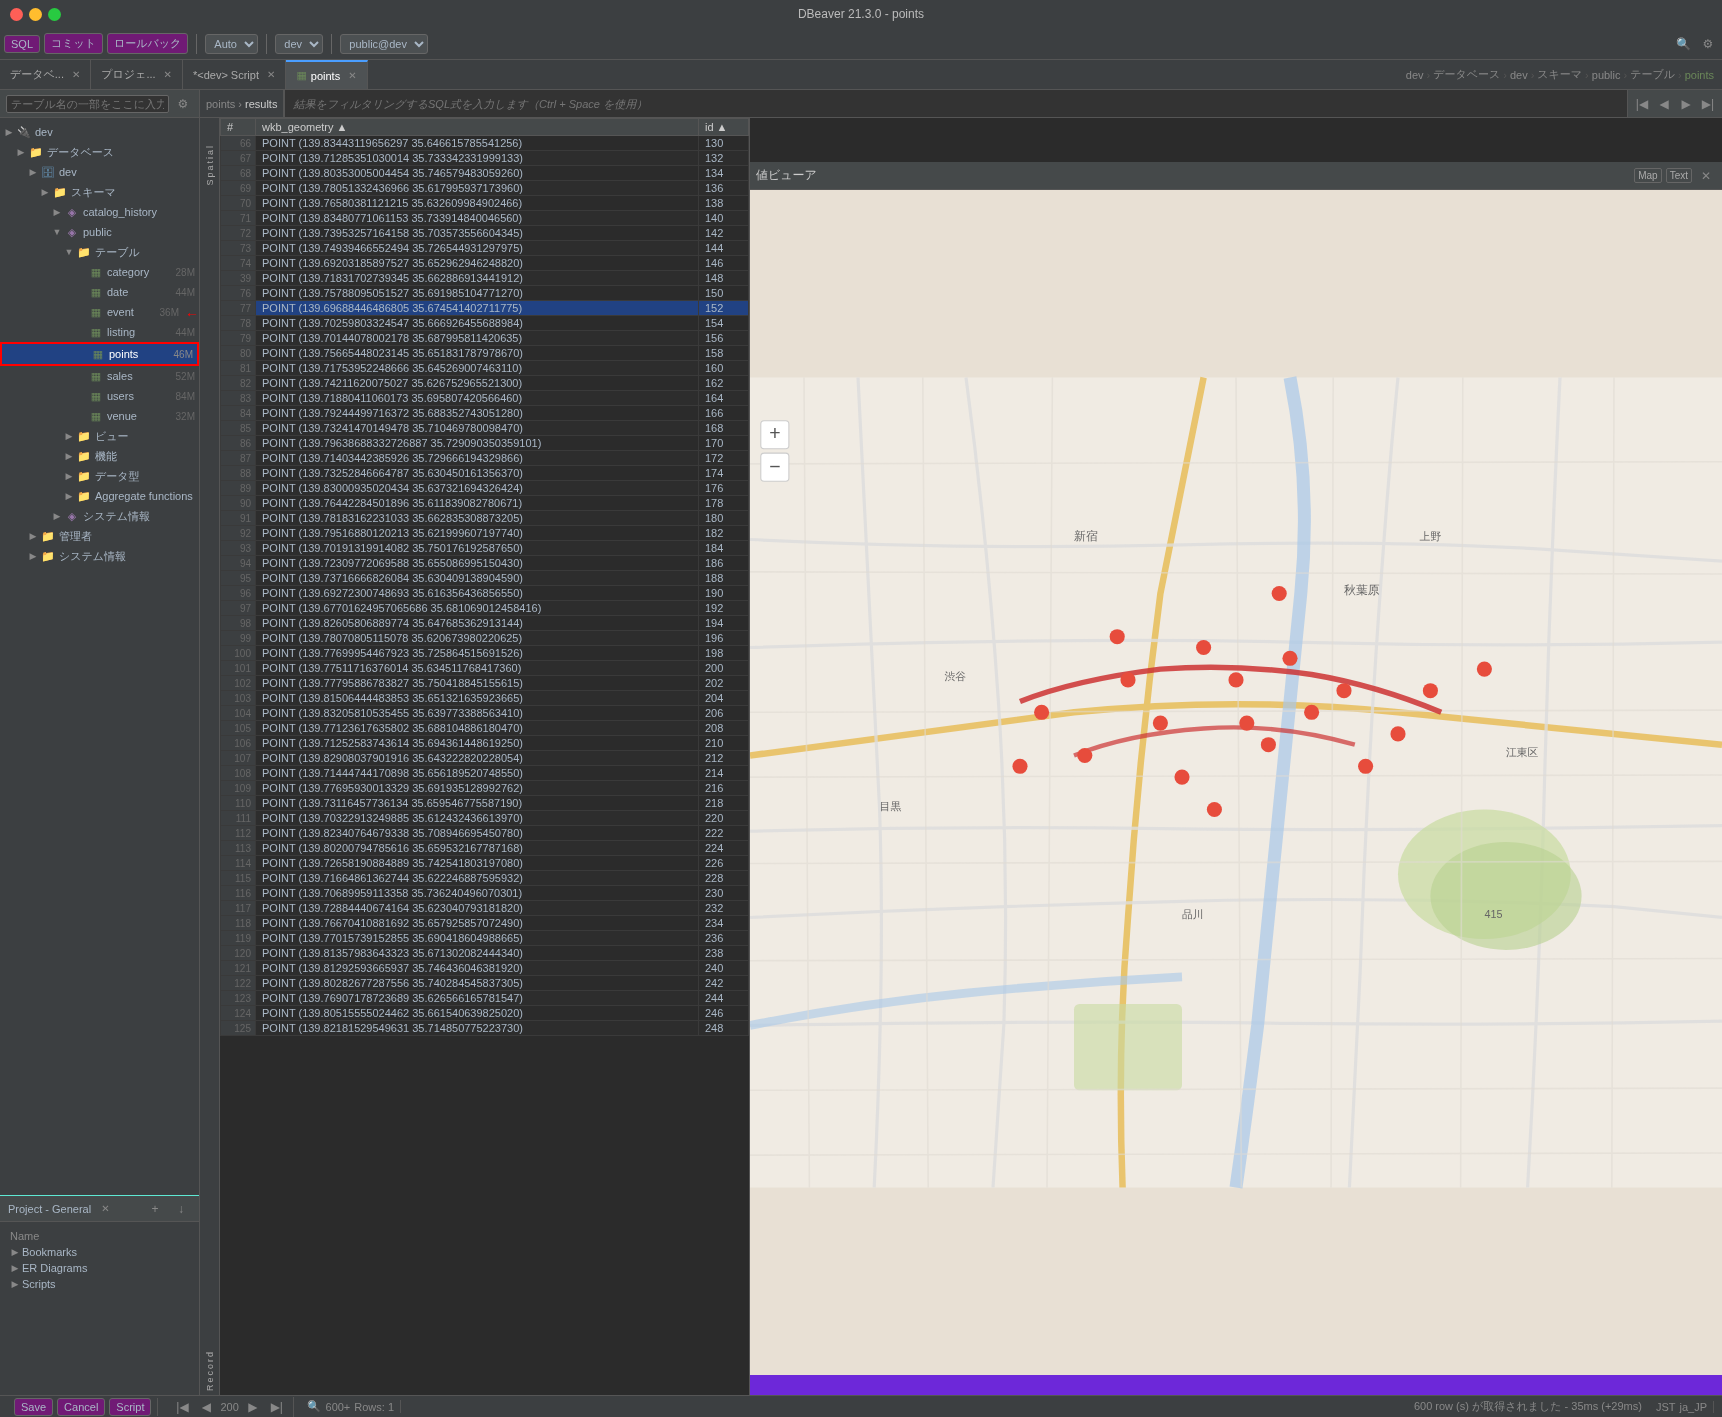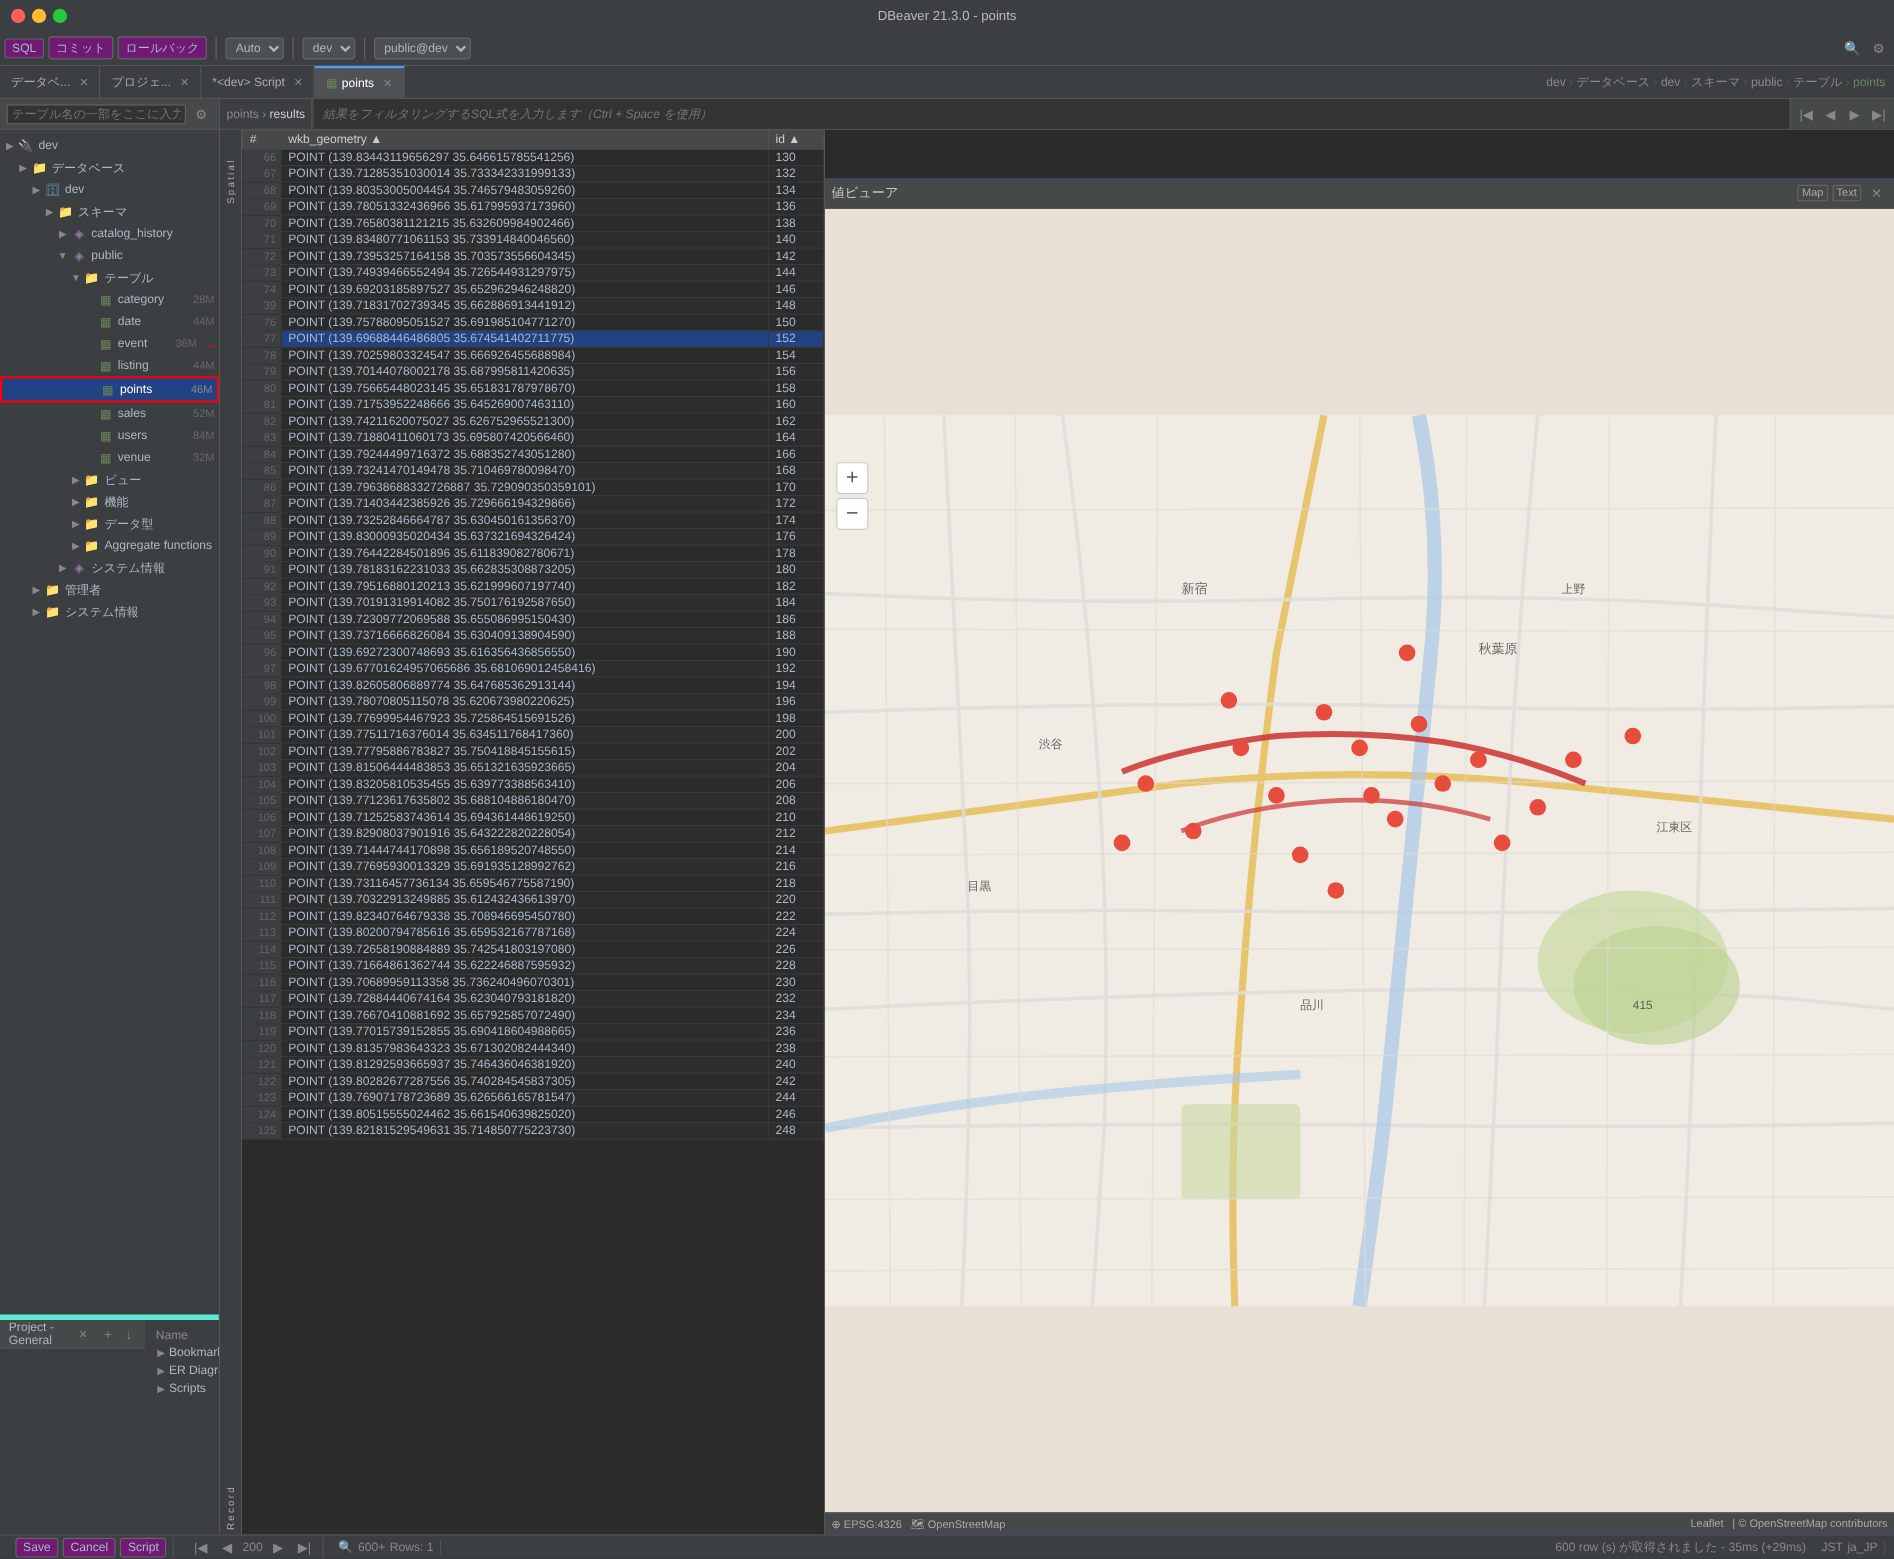--- a/index.html
+++ b/index.html
@@ -59,21 +59,21 @@
     .map-container { flex: 1; position: relative; background: #6d28d9; overflow: hidden; margin-top: 44px; }
     .map-toolbar { position: absolute; top: 0; left: 0; right: 0; height: 28px; background: #45494a; border-bottom: 1px solid #555; display: flex; align-items: center; padding: 0 6px; gap: 4px; z-index: 100; }
     .map-view { position: absolute; top: 28px; left: 0; right: 0; bottom: 20px; background: #e8e0d4; overflow: hidden; }
     .map-status { position: absolute; bottom: 0; left: 0; right: 0; height: 20px; background: #45494a; border-top: 1px solid #555; display: flex; align-items: center; padding: 0 6px; font-size: 10px; color: #aaa; gap: 8px; }
 
     
     .statusbar { height: 22px; background: #3c3f41; border-top: 1px solid #555; display: flex; align-items: center; padding: 0 8px; gap: 8px; font-size: 11px; color: #888; }
     .statusbar-section { display: flex; align-items: center; gap: 4px; padding: 0 6px; border-right: 1px solid #555; }
 
     
-    .bottom-panel { height: 200px; background: #3c3f41; border-top: 5px solid #5eead4; display: flex; flex-shrink: 0; }
+    .bottom-panel { height: 200px; background: #3c3f41; border-top: 1px solid #5eead4; display: flex; flex-direction: column; flex-shrink: 0; }
     .bottom-panel-header { height: 26px; background: #45494a; border-bottom: 1px solid #555; display: flex; align-items: center; padding: 0 8px; gap: 6px; font-size: 11px; }
     .bottom-panel-content { flex: 1; display: flex; gap: 0; }
     .project-tree { flex: 1; padding: 6px; overflow-y: auto; }
 
     .btn-icon { width: 20px; height: 20px; display: inline-flex; align-items: center; justify-content: center; background: transparent; border: none; color: #888; cursor: pointer; font-size: 12px; }
     .results-filter { flex: 1; background: #333; border: none; border-left: 1px solid #555; color: #888; font-size: 11px; padding: 0 8px; font-style: italic; }
 
     
     .side-panel { width: 200px; background: #3c3f41; border-right: 1px solid #555; display: flex; flex-direction: column; flex-shrink: 0; overflow: hidden; }
 
@@ -773,27 +773,20 @@
               <text x="550" y="200" font-size="11" fill="#666" font-family="sans-serif">秋葉原</text>
               <text x="180" y="280" font-size="10" fill="#666" font-family="sans-serif">渋谷</text>
               <text x="620" y="150" font-size="10" fill="#666" font-family="sans-serif">上野</text>
               <text x="700" y="350" font-size="10" fill="#666" font-family="sans-serif">江東区</text>
               <text x="120" y="400" font-size="10" fill="#666" font-family="sans-serif">目黒</text>
               <text x="400" y="500" font-size="10" fill="#666" font-family="sans-serif">品川</text>
               <text x="680" y="500" font-size="10" fill="#666" font-family="sans-serif">415</text>
             </svg>
           </div>
 
-          <div class="map-status">
-            <span>⊕ EPSG:4326</span>
-            <span>🗺 OpenStreetMap</span>
-            <div style="flex:1;"></div>
-            <span>Leaflet</span>
-            <span>| © OpenStreetMap contributors</span>
-          </div>
         </div>
 
       </div>
     </div>
   </div>
 
   <div class="statusbar">
     <div class="statusbar-section">
       <button class="toolbar-btn">Save</button>
       <button class="toolbar-btn">Cancel</button>

